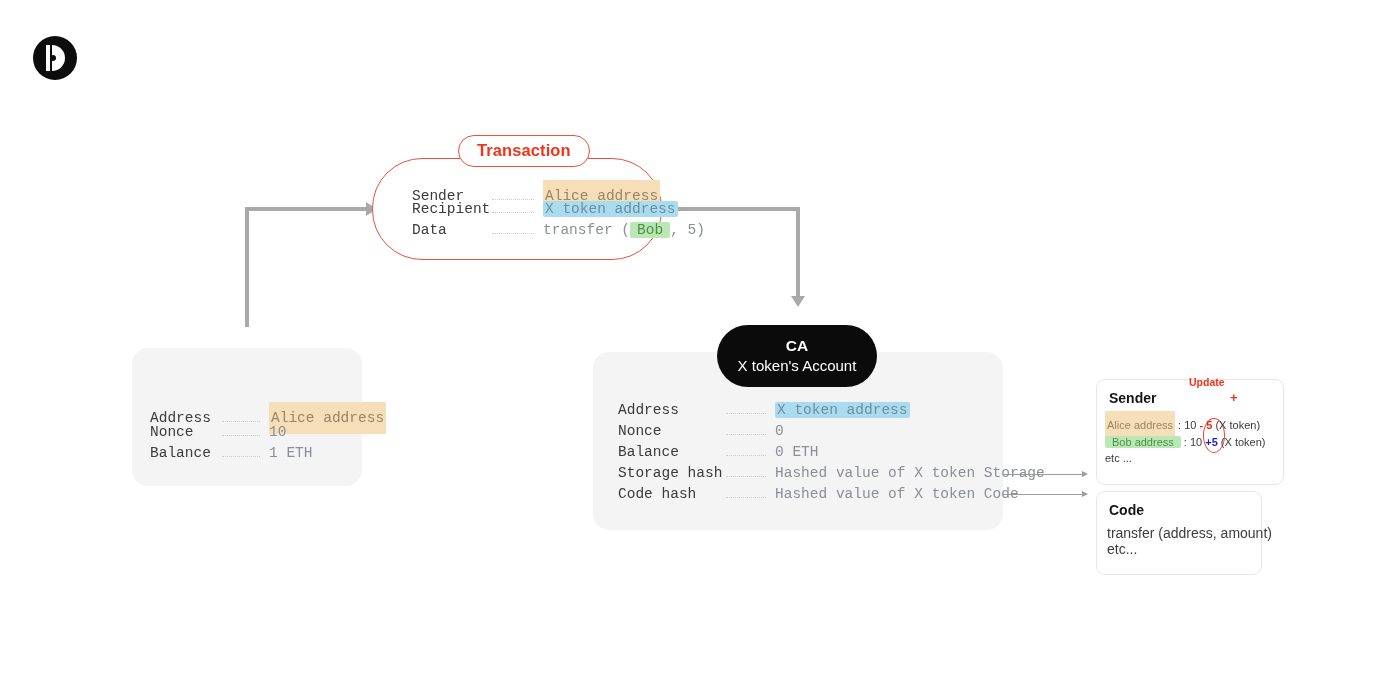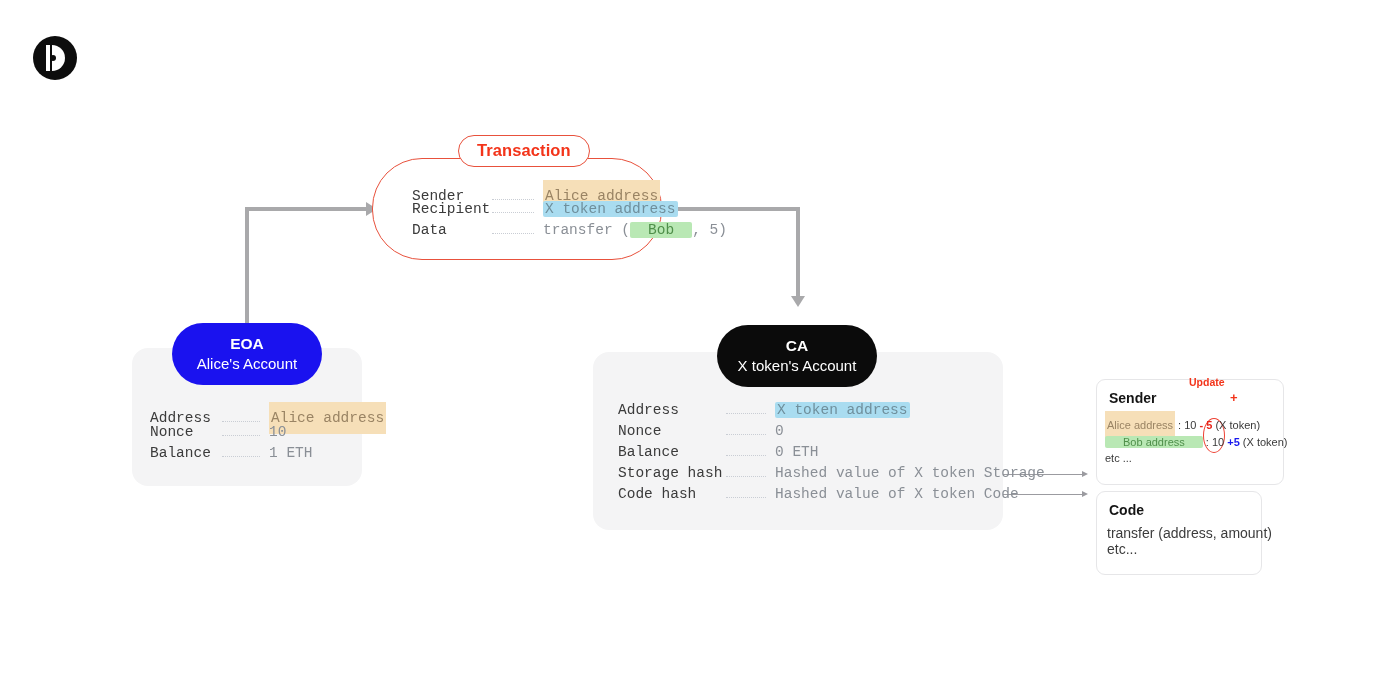--- a/index.html
+++ b/index.html
@@ -36,21 +36,21 @@
   .dots{
     border-bottom:1.6px dotted #c9cdd4;flex:none;height:9px;margin:0 9px 0 0;
   }
   .val{font-size:14.5px;color:#8a8f96;white-space:nowrap;}
 
   .tx-rows .k{width:80px;}
   .tx-rows .dots{width:42px;}
 
   .hl-peach{background:#f6dfb8;color:#9a8464;padding:8px 2px;border-radius:0;}
   .hl-blue{background:#a9dcf0;color:#6f8f9c;padding:0 2px;border-radius:2px;}
-  .hl-green{background:#b9e8b4;color:#4f8f4a;padding:0 18px;border-radius:2px;}
+  .hl-green{background:#b9e8b4;color:#4f8f4a;padding:0 7px;border-radius:2px;}
 
   
   .panel{position:absolute;background:#f4f4f5;border-radius:16px;}
   .panel-eoa{left:132px;top:348px;width:230px;height:138px;}
   .panel-ca{left:593px;top:352px;width:410px;height:178px;}
 
   .badge{
     position:absolute;border-radius:40px;color:#fff;text-align:center;
     display:flex;flex-direction:column;justify-content:center;
   }
@@ -142,24 +142,20 @@
       <span class="val hl-blue">X token address</span>
     </div>
     <div class="row">
       <span class="k">Data</span>
       <span class="dots"></span>
       <span class="val"><span>transfer (</span><span class="hl-green">Bob</span><span>, 5)</span></span>
     </div>
   </div>
 
   <div class="panel panel-eoa"></div>
-  <div class="badge badge-eoa">
-    <span class="b1">EOA</span>
-    <span class="b2">Alice's Account</span>
-  </div>
   <div class="fields-eoa">
     <div class="row">
       <span class="k">Address</span>
       <span class="dots"></span>
       <span class="val hl-peach">Alice address</span>
     </div>
     <div class="row">
       <span class="k">Nonce</span>
       <span class="dots"></span>
       <span class="val">10</span>

